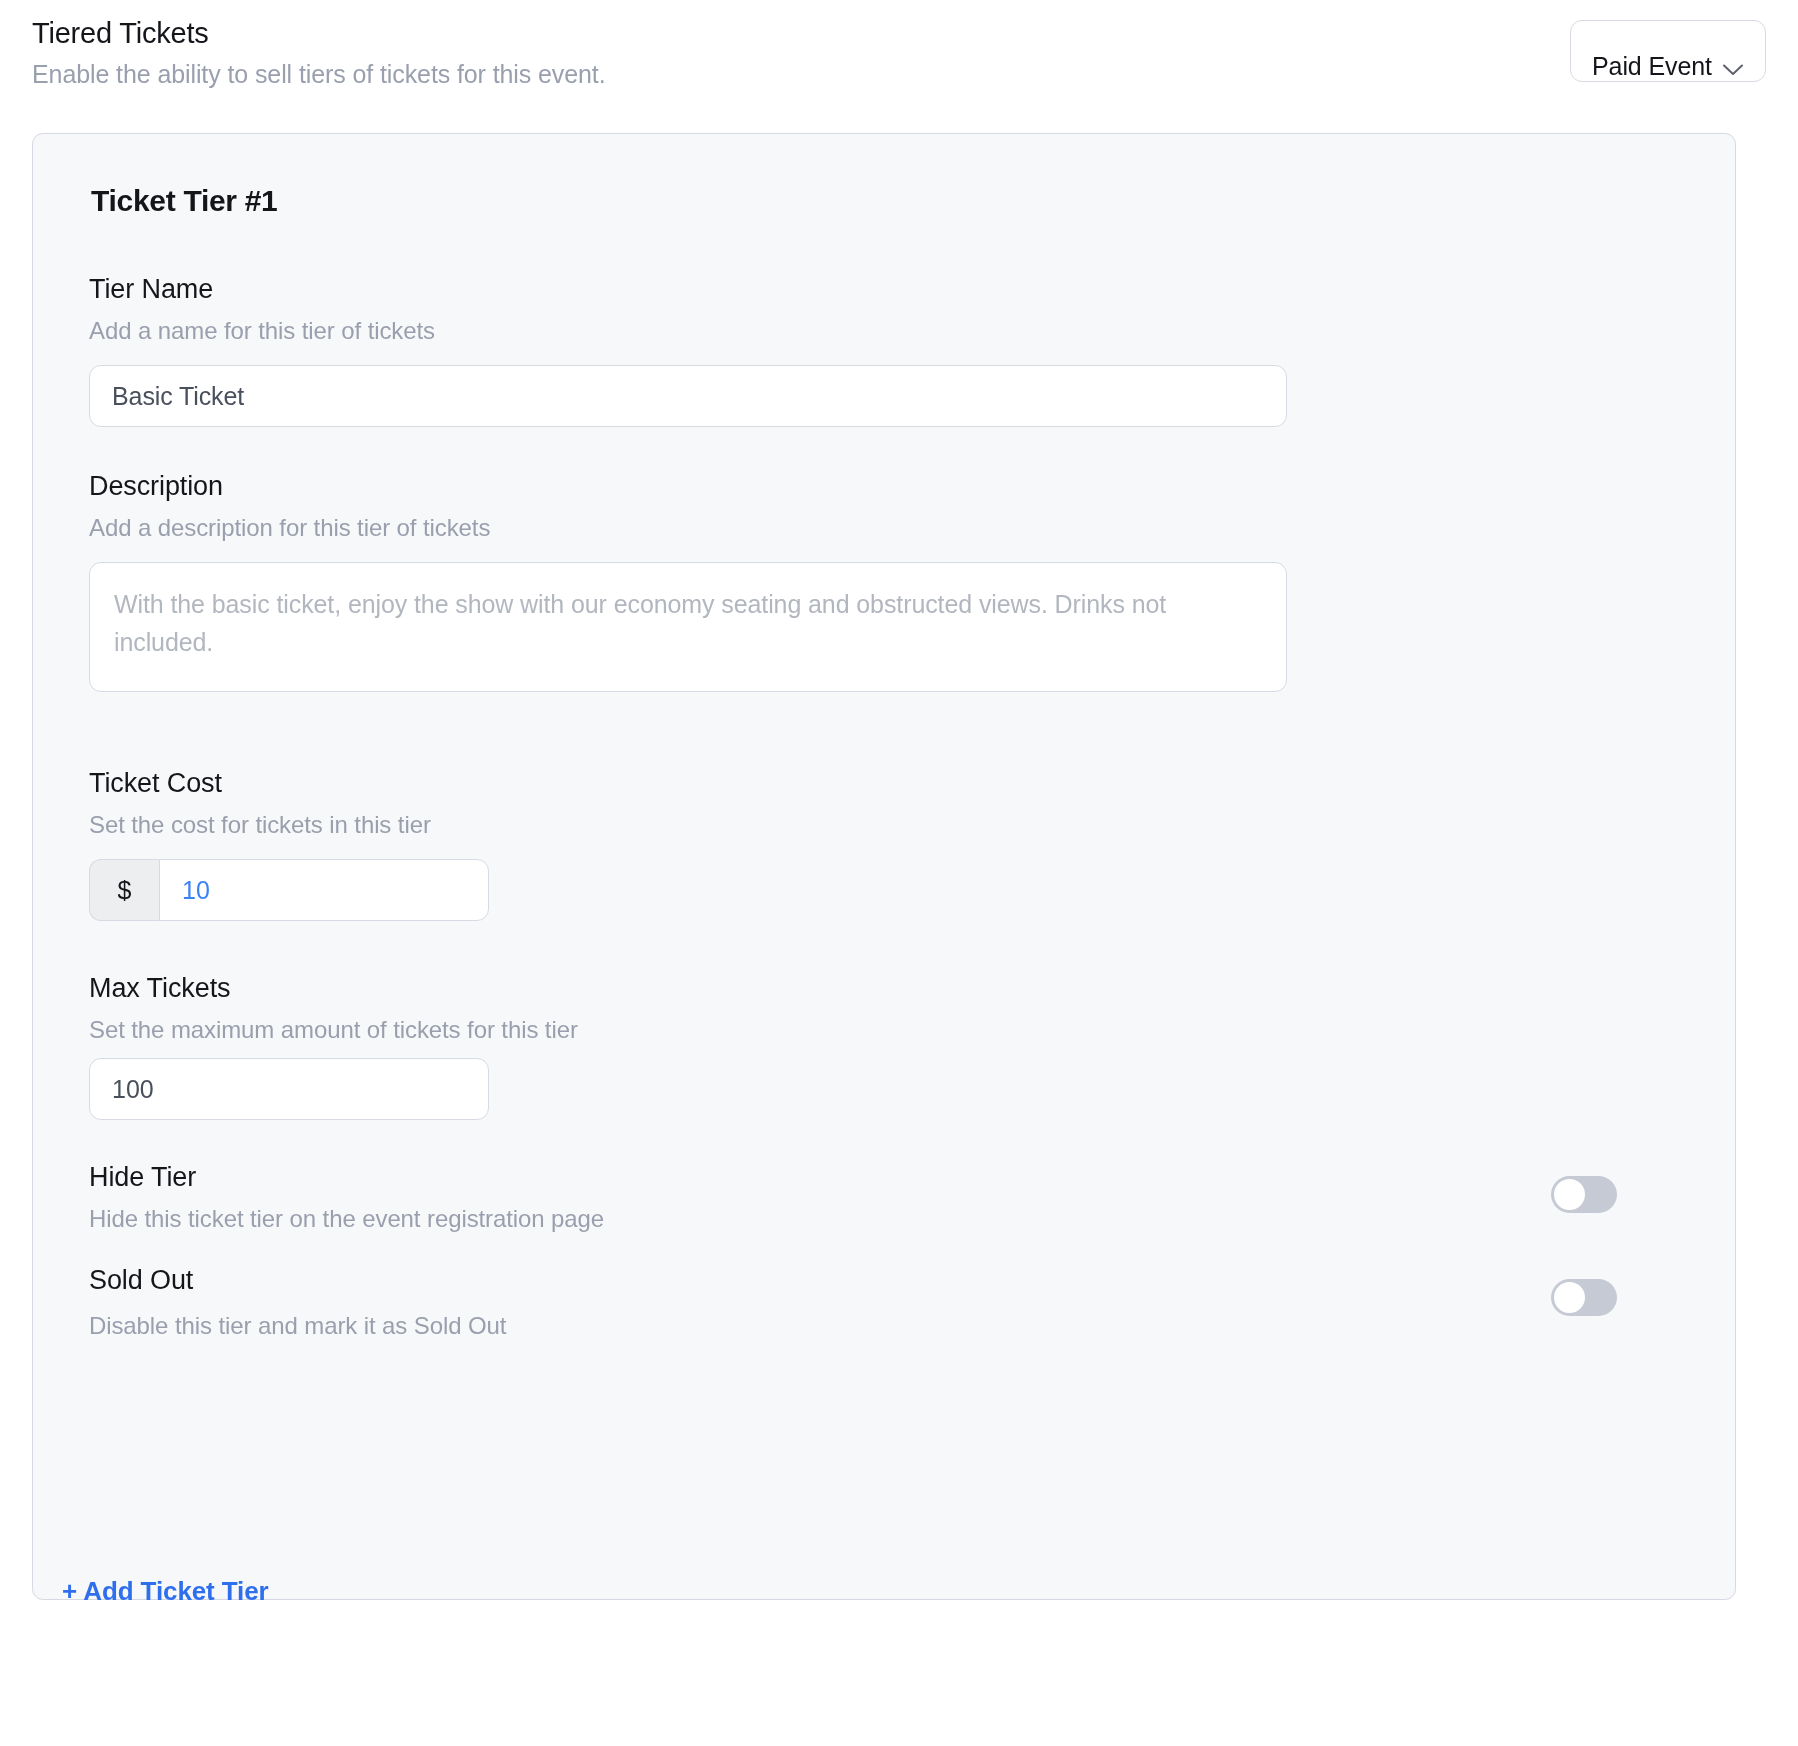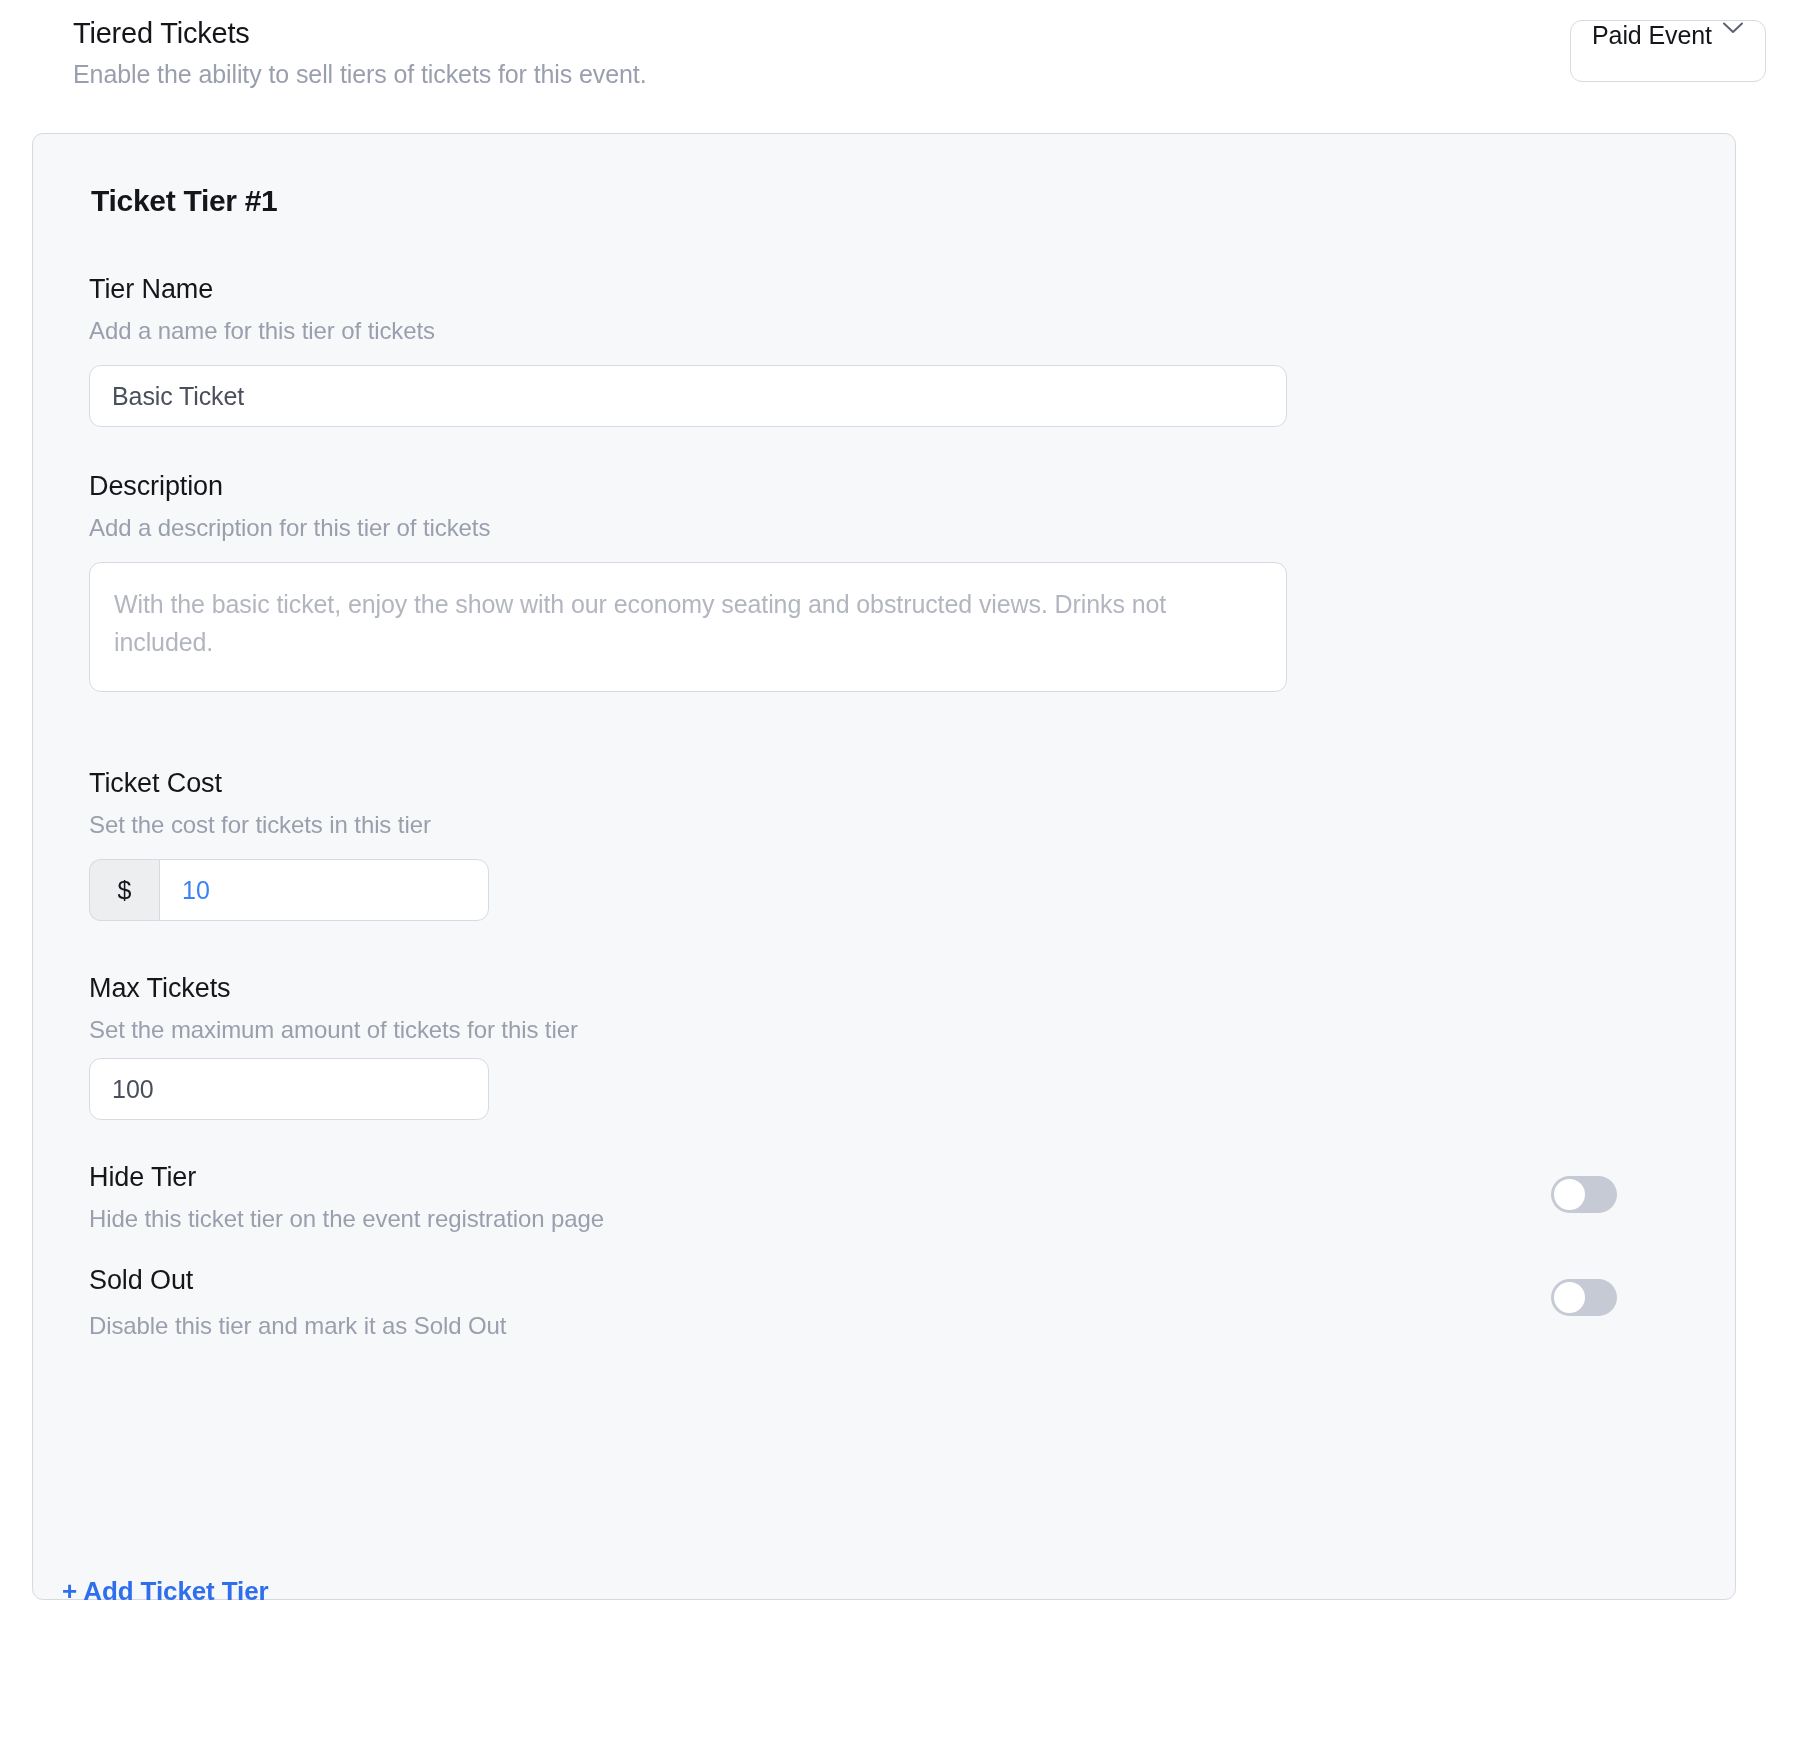--- a/index.html
+++ b/index.html
@@ -25,21 +25,21 @@
   .header {
     position: absolute;
     left: 0; top: 0;
     width: 1798px;
     height: 110px;
     padding: 12px 32px 0 32px;
     display: flex;
     align-items: flex-start;
     justify-content: space-between;
   }
-  .header-text { display: flex; flex-direction: column; gap: 10px; padding-top: 4px; margin-left: 41px; }
+  .header-text { display: flex; flex-direction: column; gap: 10px; padding-top: 4px; }
   .header-title {
     font-size: 29px;
     color: #14161a;
     line-height: 34px;
     letter-spacing: -0.2px;
   }
   .header-sub {
     font-size: 25px;
     color: #9a9fae;
     line-height: 28px;
@@ -47,21 +47,21 @@
   }
   .event-type-btn {
     margin-top: 8px;
     height: 62px;
     min-width: 196px;
     padding: 0 20px;
     background: #ffffff;
     border: 1.6px solid #d7dae2;
     border-radius: 12px;
     display: flex;
-    align-items: flex-start;
+    align-items: flex-end;
     justify-content: center;
     gap: 10px;
     cursor: pointer;
   }
   .event-type-label {
     font-size: 25px;
     color: #14161a;
     letter-spacing: -0.1px;
   }
   .chev { display: block; }

